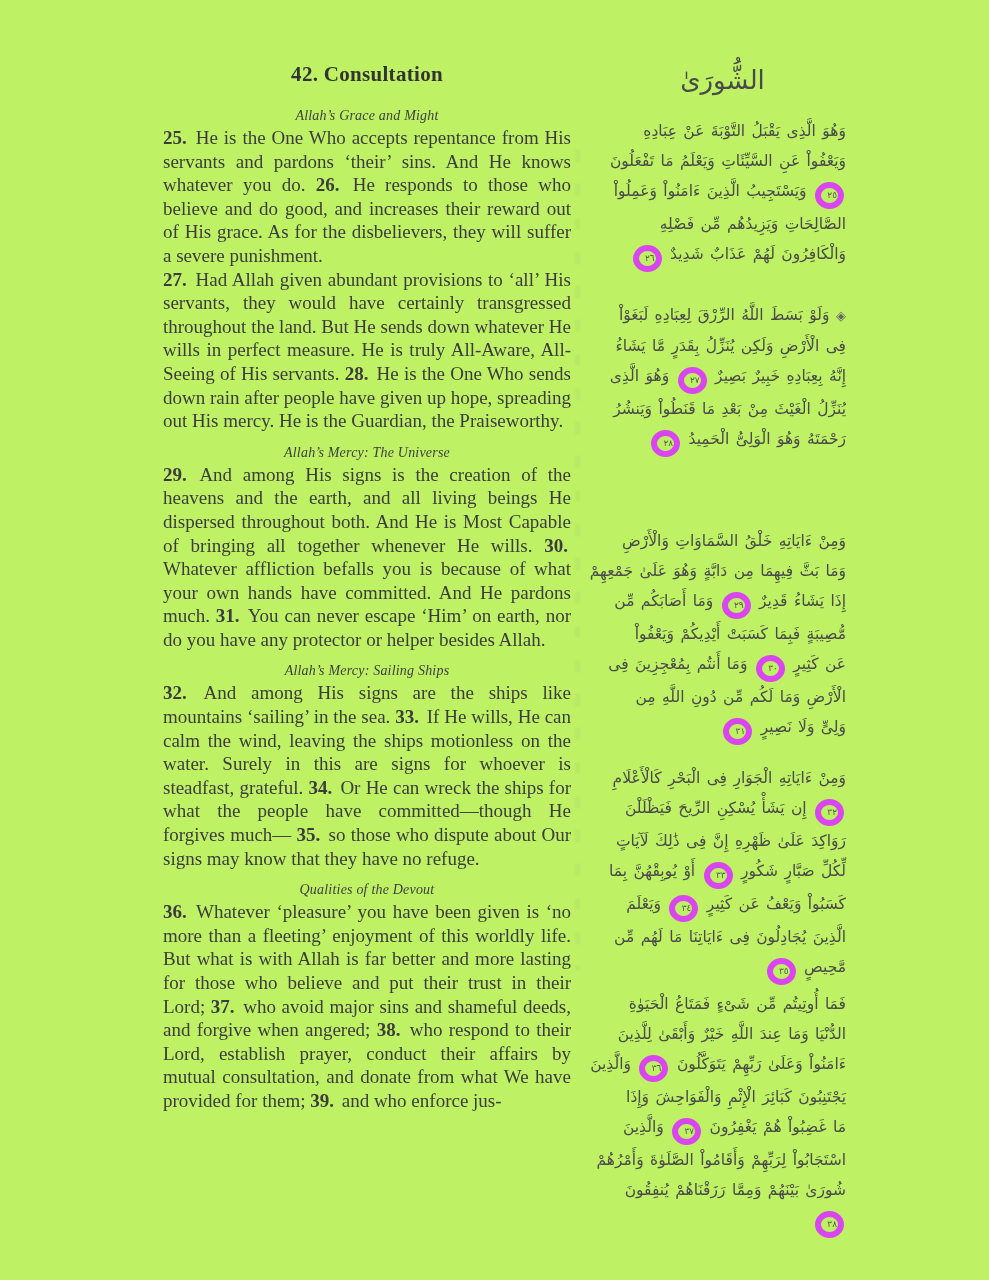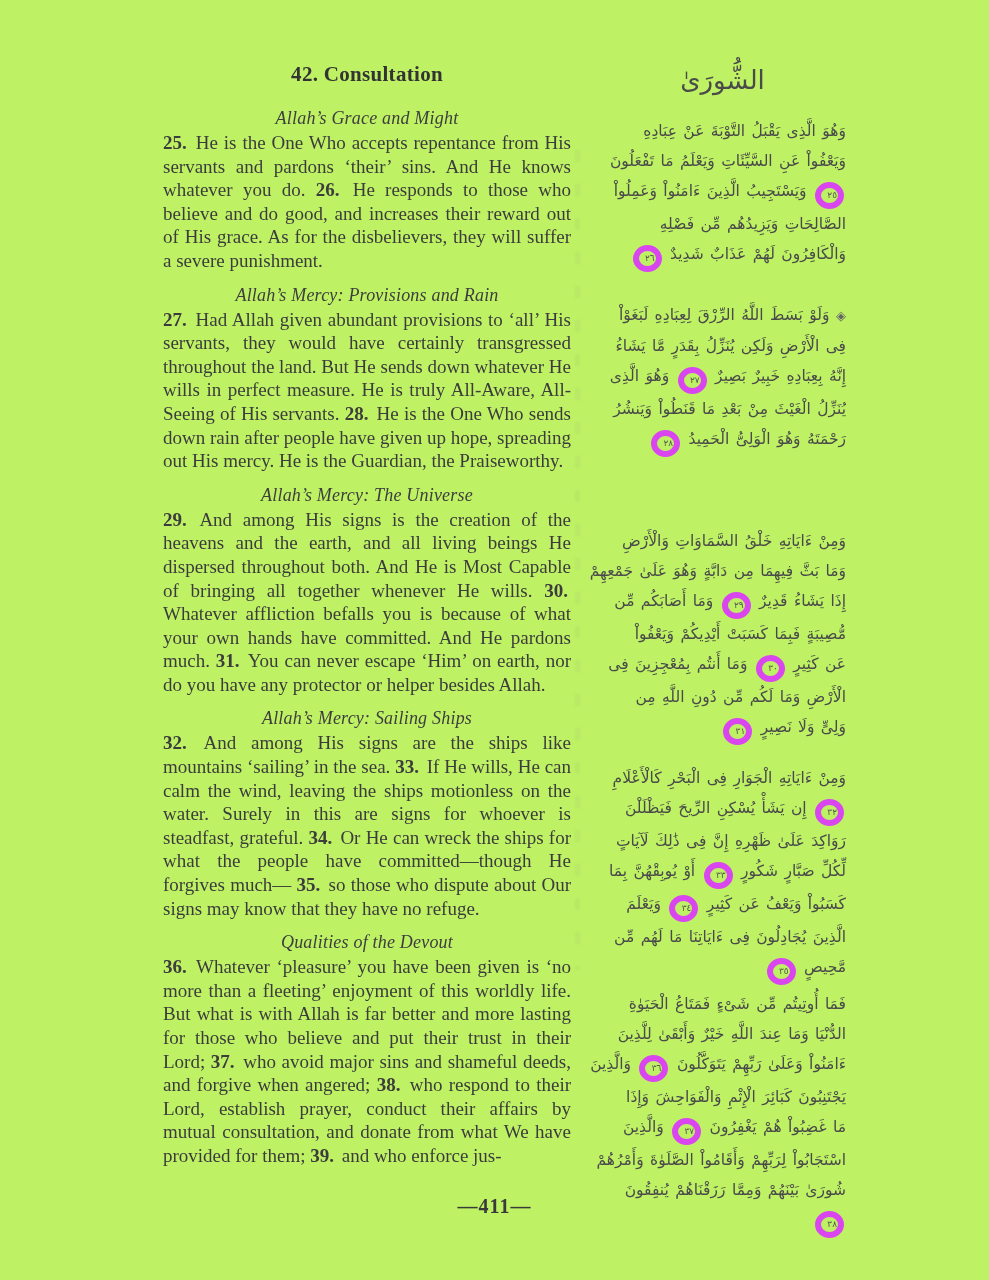--- a/index.html
+++ b/index.html
@@ -12,21 +12,21 @@
     position:absolute;left:163px;top:62px;width:408px;margin:0;
     text-align:center;font-size:21px;font-weight:bold;letter-spacing:.3px;color:#333;
   }
   .title-ar{
     position:absolute;left:645px;top:50px;width:125px;margin:15px;
     text-align:center;font-family:"DejaVu Sans",sans-serif;
     font-size:26px;color:#4a4a4a;direction:rtl;
   }
   .col-en{position:absolute;left:163px;top:108px;width:408px;}
   .col-en h2{
-    margin:12px 0 2px 0;font-size:18px;font-style:italic;font-weight:normal;
+    margin:12px 0 2px 0;font-size:14px;font-style:italic;font-weight:normal;
     text-align:center;color:#3e3e3e;letter-spacing:.2px;
   }
   .col-en h2.first{margin-top:0;}
   .col-en p{
     margin:0;font-size:19px;line-height:23.6px;text-align:justify;color:#3c3c3c;
   }
   .vnum{font-weight:bold;padding-right:3px;}
   .col-ar{position:absolute;left:0;top:0;width:989px;height:1280px;pointer-events:none;}
   .ar-block{
     position:absolute;left:586px;width:260px;direction:rtl;text-align:right;
@@ -57,36 +57,34 @@
 
   <h1 class="title-en">42. Consultation</h1>
   <div class="title-ar">الشُّورَىٰ</div>
 
   <div class="bleed"></div>
 
   <div class="col-en">
     <h2 class="first">Allah’s Grace and Might</h2>
     <p><span class="vnum">25.</span> He is the One Who accepts repentance from His servants and pardons ‘their’ sins. And He knows whatever you do. <span class="vnum">26.</span> He responds to those who believe and do good, and increases their reward out of His grace. As for the disbelievers, they will suffer a severe punishment.</p>
 
-    <h2>Allah’s Mercy:  Provisions and Rain</h2>
     <p><span class="vnum">27.</span> Had Allah given abundant provisions to ‘all’ His servants, they would have certainly transgressed throughout the land. But He sends down whatever He wills in perfect measure. He is truly All-Aware, All-Seeing of His servants. <span class="vnum">28.</span> He is the One Who sends down rain after people have given up hope, spreading out His mercy. He is the Guardian, the Praiseworthy.</p>
 
     <h2>Allah’s Mercy:  The Universe</h2>
     <p><span class="vnum">29.</span> And among His signs is the creation of the heavens and the earth, and all living beings He dispersed throughout both. And He is Most Capable of bringing all together whenever He wills. <span class="vnum">30.</span> Whatever affliction befalls you is because of what your own hands have committed. And He pardons much. <span class="vnum">31.</span> You can never escape ‘Him’ on earth, nor do you have any protector or helper besides Allah.</p>
 
     <h2>Allah’s Mercy:  Sailing Ships</h2>
     <p><span class="vnum">32.</span> And among His signs are the ships like mountains ‘sailing’ in the sea. <span class="vnum">33.</span> If He wills, He can calm the wind, leaving the ships motionless on the water. Surely in this are signs for whoever is steadfast, grateful. <span class="vnum">34.</span> Or He can wreck the ships for what the people have committed—though He forgives much— <span class="vnum">35.</span> so those who dispute about Our signs may know that they have no refuge.</p>
 
     <h2>Qualities of the Devout</h2>
     <p><span class="vnum">36.</span> Whatever ‘pleasure’ you have been given is ‘no more than a fleeting’ enjoyment of this worldly life. But what is with Allah is far better and more lasting for those who believe and put their trust in their Lord; <span class="vnum">37.</span> who avoid major sins and shameful deeds, and forgive when angered; <span class="vnum">38.</span> who respond to their Lord, establish prayer, conduct their affairs by mutual consultation, and donate from what We have provided for them; <span class="vnum">39.</span> and who enforce jus-</p>
   </div>
 
   <div class="col-ar">
     <div class="ar-block b1">وَهُوَ الَّذِى يَقْبَلُ التَّوْبَةَ عَنْ عِبَادِهِ<br>وَيَعْفُواْ عَنِ السَّيِّئَاتِ وَيَعْلَمُ مَا تَفْعَلُونَ<br><span class="ayah">٢٥</span> وَيَسْتَجِيبُ الَّذِينَ ءَامَنُواْ وَعَمِلُواْ<br>الصَّالِحَاتِ وَيَزِيدُهُم مِّن فَضْلِهِ<br>وَالْكَافِرُونَ لَهُمْ عَذَابٌ شَدِيدٌ <span class="ayah">٢٦</span></div>
     <div class="ar-block b2"><span class="hizb">◈</span> وَلَوْ بَسَطَ اللَّهُ الرِّزْقَ لِعِبَادِهِ لَبَغَوْاْ<br>فِى الْأَرْضِ وَلَكِن يُنَزِّلُ بِقَدَرٍ مَّا يَشَاءُ<br>إِنَّهُ بِعِبَادِهِ خَبِيرٌ بَصِيرٌ <span class="ayah">٢٧</span> وَهُوَ الَّذِى<br>يُنَزِّلُ الْغَيْثَ مِنْ بَعْدِ مَا قَنَطُواْ وَيَنشُرُ<br>رَحْمَتَهُ وَهُوَ الْوَلِىُّ الْحَمِيدُ <span class="ayah">٢٨</span></div>
     <div class="ar-block b3">وَمِنْ ءَايَاتِهِ خَلْقُ السَّمَاوَاتِ وَالْأَرْضِ<br>وَمَا بَثَّ فِيهِمَا مِن دَابَّةٍ وَهُوَ عَلَىٰ جَمْعِهِمْ<br>إِذَا يَشَاءُ قَدِيرٌ <span class="ayah">٢٩</span> وَمَا أَصَابَكُم مِّن<br>مُّصِيبَةٍ فَبِمَا كَسَبَتْ أَيْدِيكُمْ وَيَعْفُواْ<br>عَن كَثِيرٍ <span class="ayah">٣٠</span> وَمَا أَنتُم بِمُعْجِزِينَ فِى<br>الْأَرْضِ وَمَا لَكُم مِّن دُونِ اللَّهِ مِن<br>وَلِىٍّ وَلَا نَصِيرٍ <span class="ayah">٣١</span></div>
     <div class="ar-block b4">وَمِنْ ءَايَاتِهِ الْجَوَارِ فِى الْبَحْرِ كَالْأَعْلَامِ<br><span class="ayah">٣٢</span> إِن يَشَأْ يُسْكِنِ الرِّيحَ فَيَظْلَلْنَ<br>رَوَاكِدَ عَلَىٰ ظَهْرِهِ إِنَّ فِى ذَٰلِكَ لَآيَاتٍ<br>لِّكُلِّ صَبَّارٍ شَكُورٍ <span class="ayah">٣٣</span> أَوْ يُوبِقْهُنَّ بِمَا<br>كَسَبُواْ وَيَعْفُ عَن كَثِيرٍ <span class="ayah">٣٤</span> وَيَعْلَمَ<br>الَّذِينَ يُجَادِلُونَ فِى ءَايَاتِنَا مَا لَهُم مِّن<br>مَّحِيصٍ <span class="ayah">٣٥</span></div>
     <div class="ar-block b5">فَمَا أُوتِيتُم مِّن شَىْءٍ فَمَتَاعُ الْحَيَوٰةِ<br>الدُّنْيَا وَمَا عِندَ اللَّهِ خَيْرٌ وَأَبْقَىٰ لِلَّذِينَ<br>ءَامَنُواْ وَعَلَىٰ رَبِّهِمْ يَتَوَكَّلُونَ <span class="ayah">٣٦</span> وَالَّذِينَ<br>يَجْتَنِبُونَ كَبَائِرَ الْإِثْمِ وَالْفَوَاحِشَ وَإِذَا<br>مَا غَضِبُواْ هُمْ يَغْفِرُونَ <span class="ayah">٣٧</span> وَالَّذِينَ<br>اسْتَجَابُواْ لِرَبِّهِمْ وَأَقَامُواْ الصَّلَوٰةَ وَأَمْرُهُمْ<br>شُورَىٰ بَيْنَهُمْ وَمِمَّا رَزَقْنَاهُمْ يُنفِقُونَ <span class="ayah">٣٨</span></div>
   </div>
 
-  <div class="page-number">—411—</div>
 
 </div>
 
 </body></html>

